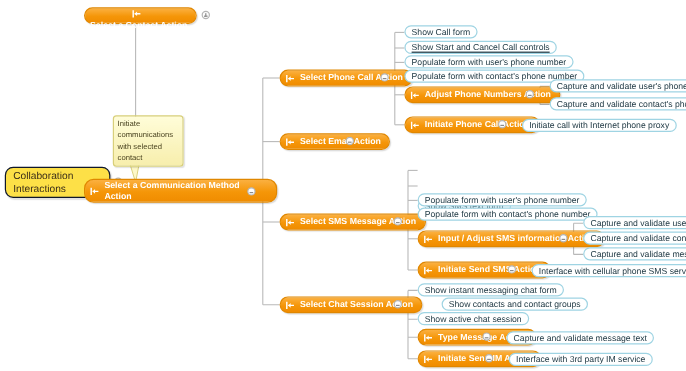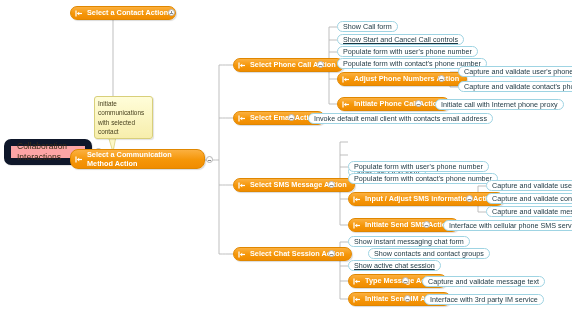--- a/index.html
+++ b/index.html
@@ -17,22 +17,22 @@
     position:absolute;
     box-sizing:border-box;
     white-space:nowrap;
     display:flex;
     align-items:center;
     line-height:1.05;
   }
 
   
   .root{
-    background:#fca5a5;
-    border:7px solid #0f172a;
+    background:#fde047;
+    border:1px solid #0f172a;
     border-radius:7px;
     color:#3a2d18;
     font-size:8.5px;
     padding:3px 6px;
     height:26px;
     box-shadow:1px 1px 1px rgba(0,0,0,.12);
   }
   .root .txt{display:block;white-space:normal;line-height:1.25;}
 
   
@@ -186,33 +186,33 @@
 
   <div class="node root" style="left:4px;top:139px;width:88px;">
     <span class="txt">Collaboration Interactions</span>
   </div>
   <div class="knob" style="left:95px;top:148px;"></div>
 
   <div class="node note" style="left:94px;top:96px;width:59px;">
     <span>Initiate communications with selected contact</span>
   </div>
 
-  <div class="node action" style="left:70px;top:6px;">
+  <div class="node action" style="left:70px;top:6px;flex-direction:column;">
     <span class="flag-ico">
       <svg viewBox="0 0 9 9" width="9" height="9">
           <path d="M1 1.5 L1 7.5" stroke="#fff" stroke-width="1.2"></path>
           <path d="M2.2 4.5 L7 4.5" stroke="#fff" stroke-width="1.2"></path>
           <path d="M4.2 2.6 L2.2 4.5 L4.2 6.4 Z" fill="#fff"></path>
         </svg>
     </span>
     <span class="txt">Select a Contact Action</span>
   </div>
   <div class="knob plus" style="left:168px;top:9px;"></div>
 
-  <div class="node action two-line" style="left:70px;top:149px;width:135px;">
+  <div class="node action two-line" style="left:70px;top:149px;width:161px;">
     <span class="flag-ico">
       <svg viewBox="0 0 9 9" width="9" height="9">
           <path d="M1 1.5 L1 7.5" stroke="#fff" stroke-width="1.2"></path>
           <path d="M2.2 4.5 L7 4.5" stroke="#fff" stroke-width="1.2"></path>
           <path d="M4.2 2.6 L2.2 4.5 L4.2 6.4 Z" fill="#fff"></path>
         </svg>
     </span>
     <span class="txt">Select a Communication Method Action</span>
   </div>
   <div class="knob" style="left:206px;top:156px;"></div>
@@ -280,23 +280,20 @@
     <span class="flag-ico">
       <svg viewBox="0 0 9 9" width="9" height="9">
           <path d="M1 1.5 L1 7.5" stroke="#fff" stroke-width="1.2"></path>
           <path d="M2.2 4.5 L7 4.5" stroke="#fff" stroke-width="1.2"></path>
           <path d="M4.2 2.6 L2.2 4.5 L4.2 6.4 Z" fill="#fff"></path>
         </svg>
     </span>
     <span class="txt">Select Email Action</span>
   </div>
   <div class="knob" style="left:288px;top:114px;"></div>
-  <div class="node leaf" style="left:308px;top:113px;">
-    <span>Invoke default email client with contacts email address</span>
-  </div>
 
   <div class="node action" style="left:233px;top:178px;">
     <span class="flag-ico">
       <svg viewBox="0 0 9 9" width="9" height="9">
           <path d="M1 1.5 L1 7.5" stroke="#fff" stroke-width="1.2"></path>
           <path d="M2.2 4.5 L7 4.5" stroke="#fff" stroke-width="1.2"></path>
           <path d="M4.2 2.6 L2.2 4.5 L4.2 6.4 Z" fill="#fff"></path>
         </svg>
     </span>
     <span class="txt">Select SMS Message Action</span>
@@ -361,21 +358,21 @@
     <span class="txt">Select Chat Session Action</span>
   </div>
   <div class="knob" style="left:328px;top:250px;"></div>
 
   <div class="node leaf" style="left:348px;top:236px;">
     <span>Show instant messaging chat form</span>
   </div>
   <div class="node leaf" style="left:368px;top:248px;">
     <span>Show contacts and contact groups</span>
   </div>
-  <div class="node leaf" style="left:348px;top:260px;text-decoration:underline;">
+  <div class="node leaf" style="left:348px;top:260px;">
     <span>Show active chat session</span>
   </div>
 
   <div class="node action" style="left:348px;top:274px;">
     <span class="flag-ico">
       <svg viewBox="0 0 9 9" width="9" height="9">
           <path d="M1 1.5 L1 7.5" stroke="#fff" stroke-width="1.2"></path>
           <path d="M2.2 4.5 L7 4.5" stroke="#fff" stroke-width="1.2"></path>
           <path d="M4.2 2.6 L2.2 4.5 L4.2 6.4 Z" fill="#fff"></path>
         </svg>

